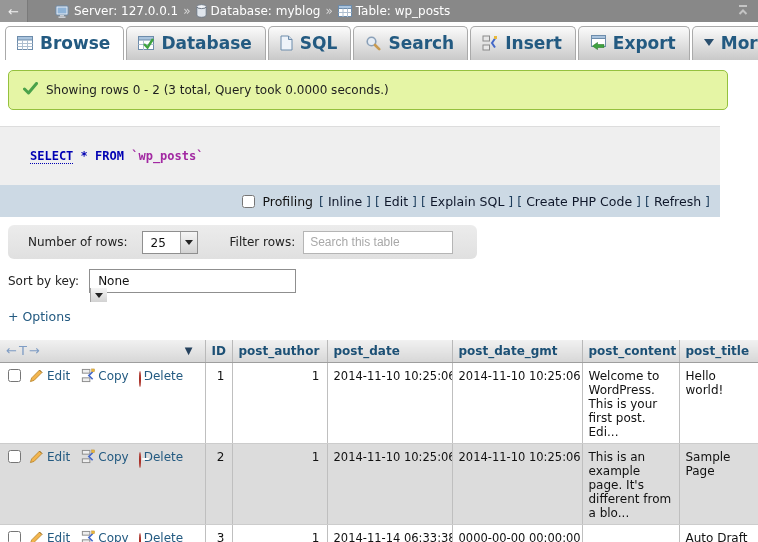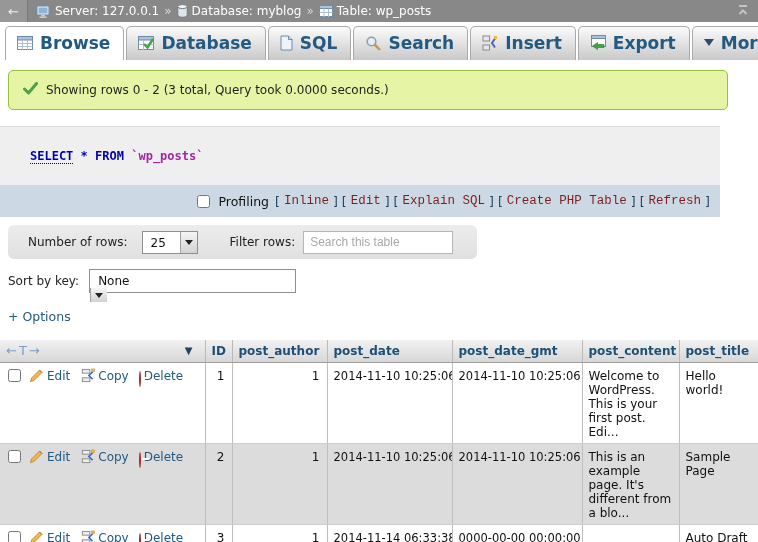--- a/index.html
+++ b/index.html
@@ -3,21 +3,21 @@
 <meta charset="utf-8">
 <style>
   * { margin:0; padding:0; box-sizing:border-box; }
   body { font-family:"DejaVu Sans","Liberation Sans",sans-serif; background:#fff; }
   .page { width:758px; height:542px; overflow:hidden; background:#fff; position:relative; }
 
   
   .topbar { height:22px; background:#888888; display:flex; align-items:center; color:#fff; font-size:12px; }
   .back-btn { width:28px; height:22px; background:#979797; border-right:1px solid #7a7a7a;
               display:flex; align-items:center; justify-content:center; color:#f0f0f0; cursor:pointer; font-size:13px; }
-  .crumbs { display:flex; align-items:center; gap:5px; padding-left:8px; flex:1; }
+  .crumbs { display:flex; align-items:center; gap:5px; padding-left:27px; flex:1; }
   .crumb { display:flex; align-items:center; gap:4px; cursor:pointer; }
   .crumb svg { display:block; }
   .sep { color:#d9d9d9; font-size:12px; }
   .collapse-btn { width:30px; display:flex; justify-content:center; cursor:pointer; }
 
   
   .tabbar { height:38px; display:flex; align-items:flex-end; padding-left:5px; background:#fff; }
   .tab { display:flex; align-items:center; gap:7px; padding:6px 13px 7px 11px; margin-right:2px;
          border:1px solid #aaa; border-bottom:none; border-radius:5px 5px 0 0;
          background:linear-gradient(#fbfbfb,#c9c9c9); color:#235a81; font-weight:bold; font-size:17px; cursor:pointer; }
@@ -33,21 +33,21 @@
   .querybox { margin-top:16px; width:720px; }
   .sql { height:59px; background:#efefef; border-top:1px solid #ddd; padding:22px 0 0 30px;
          font-family:"DejaVu Sans Mono","Liberation Mono",monospace; font-size:12px; font-weight:bold; }
   .kw { color:#0000b3; }
   .kw.u { text-decoration:underline dotted; text-underline-offset:3px; }
   .ident { color:#a229a2; }
   .qtoolbar { height:32px; background:#ccd9e4; display:flex; align-items:center; justify-content:flex-end;
               padding-right:10px; font-size:12.5px; gap:4px; }
   .qtoolbar .plabel { color:#111; margin-right:2px; }
   .qtoolbar .br { color:#1d3d5c; }
-  .qtoolbar a { color:#7f1d1d; text-decoration:none; cursor:pointer;font-family:Liberation Mono, monospace; }
+  .qtoolbar a { color:#0f172a; text-decoration:none; cursor:pointer; }
   .qtoolbar input { margin-right:4px; }
 
   
   .rowbar { margin:8px 0 0 8px; width:469px; height:34px; background:linear-gradient(#ececec,#e0e0e0);
             border-radius:6px; display:flex; align-items:center; padding-left:20px; font-size:12px; color:#222; }
   .selectbox { display:inline-flex; border:1px solid #8f8f8f; background:#fff; height:23px; cursor:pointer; }
   .selectbox .val { padding:4px 8px 0 8px; font-size:12px; color:#111; flex:1; }
   .selectbox .btn { width:17px; background:linear-gradient(#f5f5f5,#d2d2d2); border-left:1px solid #a2a2a2;
                     display:flex; align-items:center; justify-content:center; }
   .selectbox .btn::after { content:""; width:0; height:0; border:4px solid transparent; border-top:5px solid #222; margin-top:5px; }
@@ -232,21 +232,21 @@
       <span class="br">[</span>
       <a>Inline</a>
       <span class="br">]</span>
       <span class="br">[</span>
       <a>Edit</a>
       <span class="br">]</span>
       <span class="br">[</span>
       <a>Explain SQL</a>
       <span class="br">]</span>
       <span class="br">[</span>
-      <a>Create PHP Table</a>
+      <a>Create PHP Code</a>
       <span class="br">]</span>
       <span class="br">[</span>
       <a>Refresh</a>
       <span class="br">]</span>
     </div>
   </div>
 
   
   <div class="rowbar">
     <span>Number of rows:</span>

